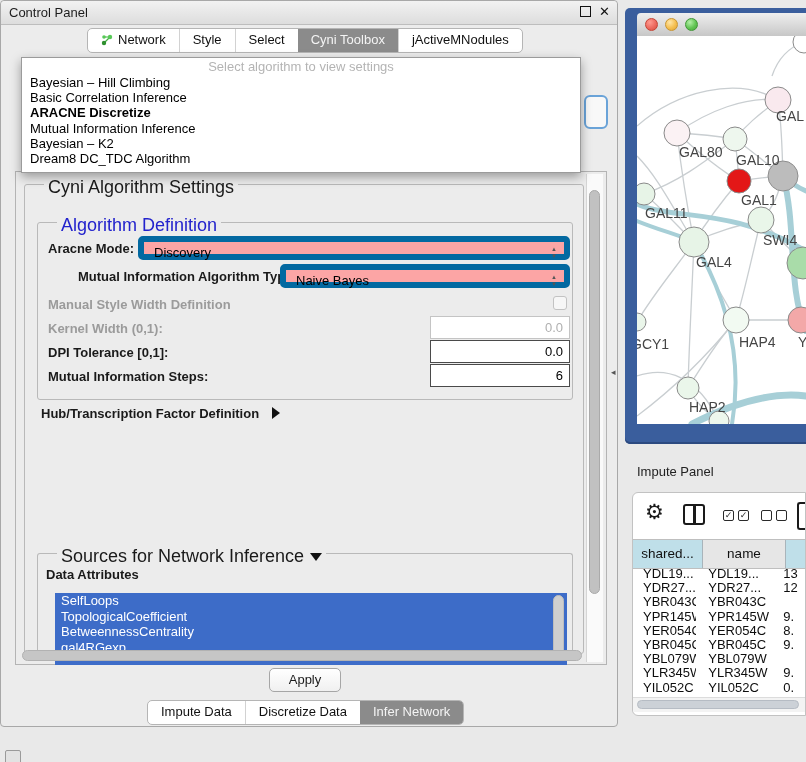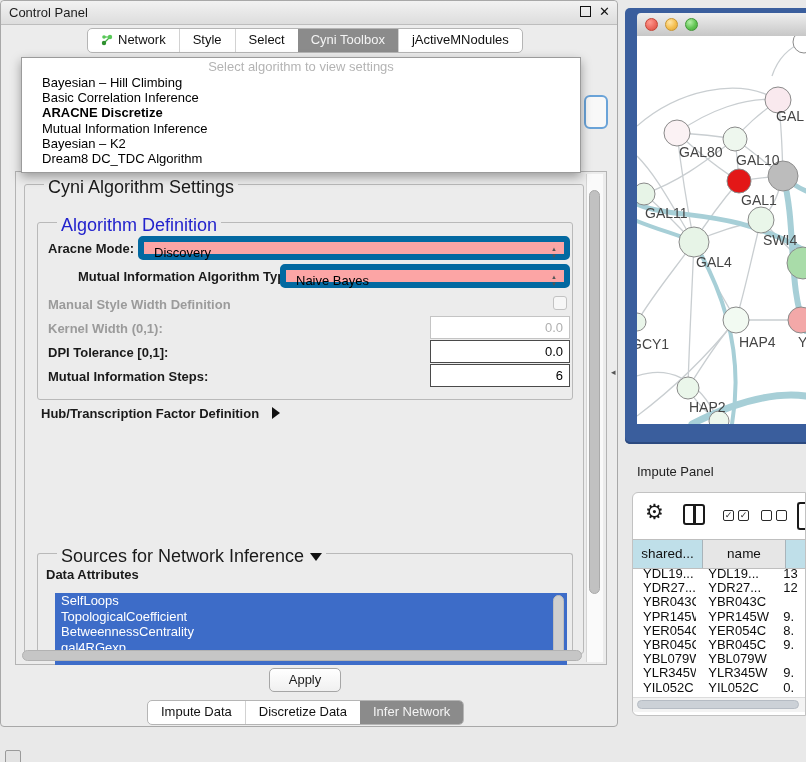--- a/index.html
+++ b/index.html
@@ -25,21 +25,21 @@
   .tab .neticon{display:inline-block;width:13px;height:12px;margin-right:4px;vertical-align:-2px;}
 
   
   #ghost-combo-bottom{left:46px;top:148px;width:528px;height:32px;border:1px solid #ababab;
       border-radius:8px;background:#f1f1f1;box-sizing:border-box;}
   #ghost-combo-right{left:583px;top:94px;width:24px;height:34px;border:2px solid #6aa3d8;
       border-radius:6px;background:#f8f8f8;box-sizing:border-box;}
   #popup{left:20px;top:56px;width:560px;height:116px;background:#ffffff;border:1px solid #9b9b9b;
       box-shadow:0 4px 10px rgba(0,0,0,.35);z-index:10;box-sizing:border-box;}
   #popup-placeholder{text-align:center;font-size:13px;color:#b4b4b4;height:16px;line-height:16px;margin-top:1px;}
-  .popup-item{font-size:13px;height:15.2px;line-height:15.2px;padding-left:20px;color:#000;white-space:nowrap;}
+  .popup-item{font-size:13px;height:15.2px;line-height:15.2px;padding-left:8px;color:#000;white-space:nowrap;}
   .popup-item.bold{font-weight:bold;}
 
   
   #frame{left:14px;top:170px;width:592px;height:494px;border:1px solid #b4b4b4;background:#ececec;box-sizing:border-box;}
   .groupbox{border:1px solid #b9b9b9;border-radius:3px;box-sizing:border-box;}
   .legend{position:absolute;top:-8px;left:19px;background:#ececec;padding:0 4px;font-size:18px;white-space:nowrap;text-align:right;}
   .legend.black{color:#1a1a1a;}
   .lbl{font-size:13px;font-weight:bold;color:#1a1a1a;white-space:nowrap;}
   .lbl.disabled{color:#9b9b9b;}
   .combo{background:#fca5a5;border:6px solid #0369a1;border-radius:5px;box-sizing:border-box;

